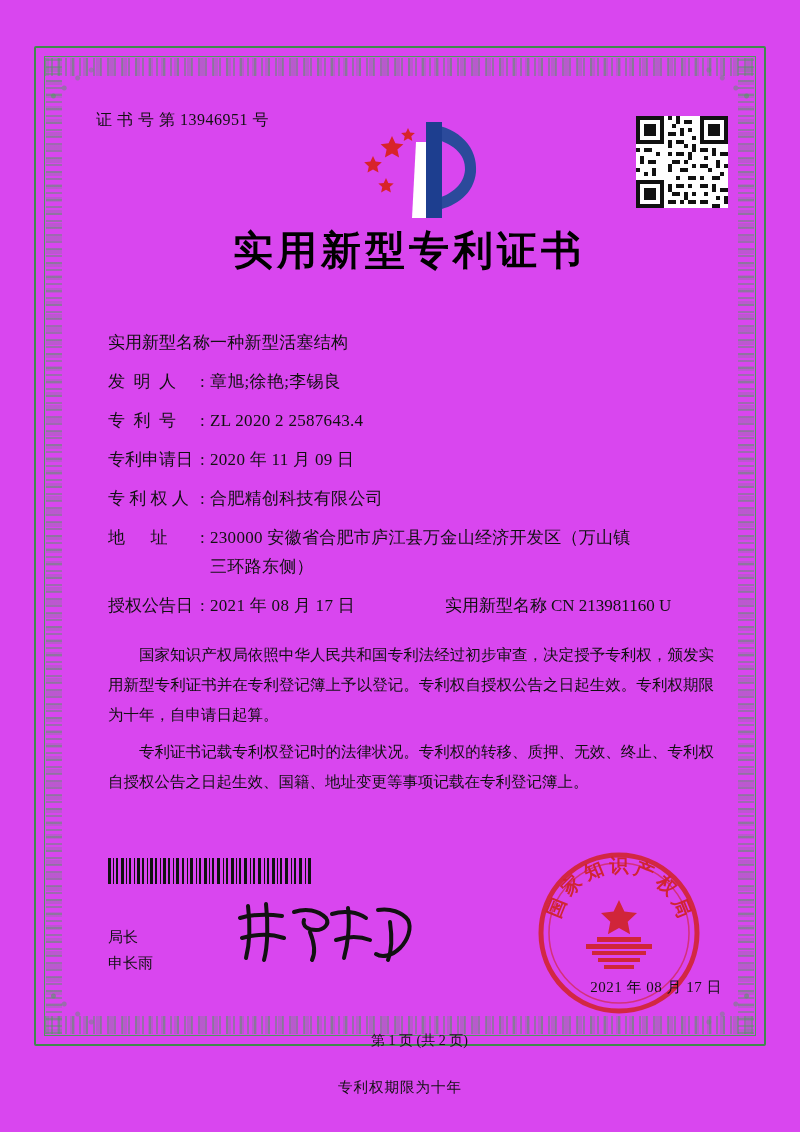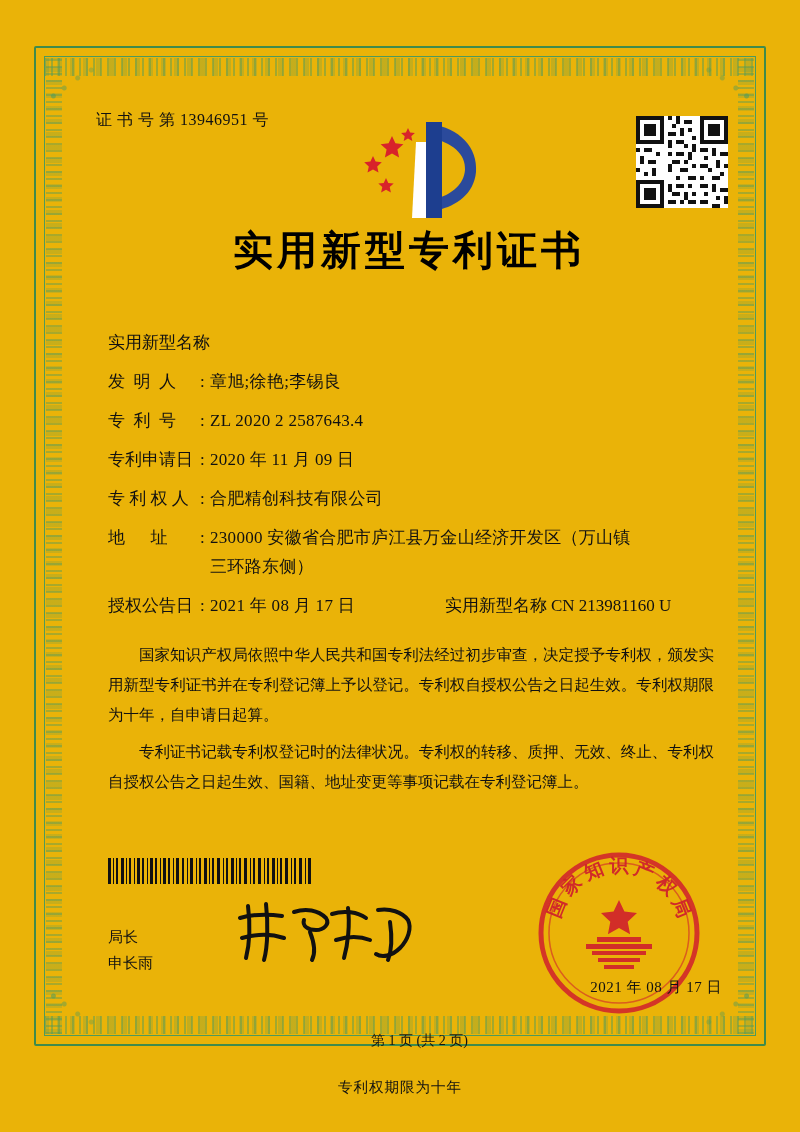--- a/index.html
+++ b/index.html
@@ -13,21 +13,21 @@
     font-family: "Liberation Serif", "DejaVu Serif", serif;
     color: #1a1a1a;
     position: relative;
     overflow: hidden;
   }
 
   
   .page {
     position: absolute;
     inset: 0;
-    background: #eab308;
+    background: #d946ef;
   }
   .border-outer {
     position: absolute;
     left: 34px;
     top: 46px;
     right: 34px;
     bottom: 86px;
     border: 2px solid #3f8b4c;
     border-radius: 2px;
   }
@@ -339,20 +339,21 @@
       </svg>
     </div>
 
     <h1 class="title">实用新型专利证书</h1>
 
     <div class="fields">
 
       <div class="field-row">
         <span class="field-label">实用新型名称</span>
         <span class="field-colon">:</span>
+        <span class="field-value">一种新型活塞结构</span>
       </div>
 
       <div class="field-row">
         <span class="field-label">发  明  人</span>
         <span class="field-colon">:</span>
         <span class="field-value">章旭;徐艳;李锡良</span>
       </div>
 
       <div class="field-row">
         <span class="field-label">专  利  号</span>

